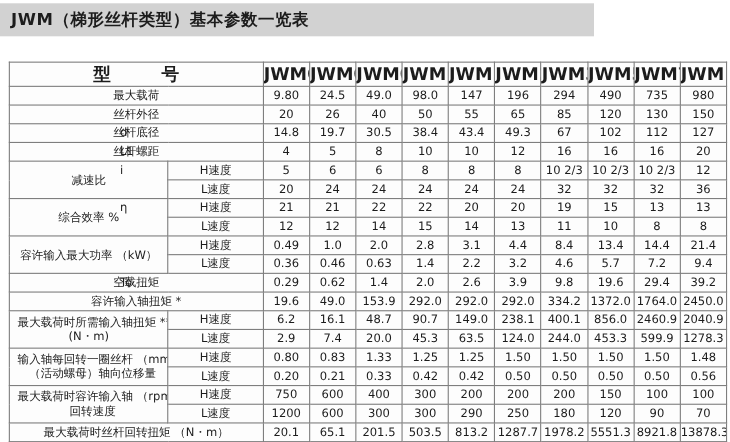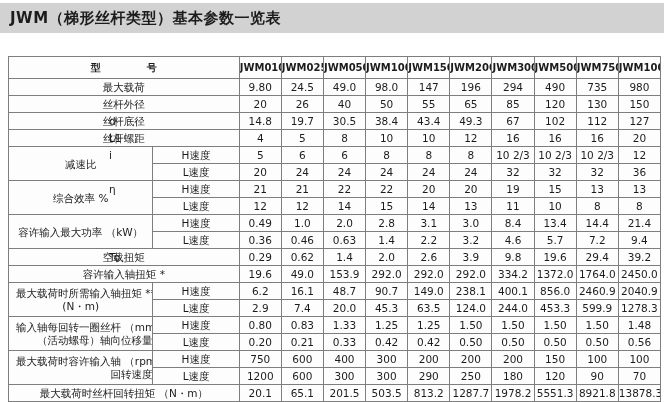--- a/index.html
+++ b/index.html
@@ -2,49 +2,49 @@
 <html><head>
 <meta charset="utf-8">
 <style>
   html,body{margin:0;padding:0;}
   body{
     width:664px;height:402px;position:relative;overflow:hidden;
     background:#ffffff;color:#1c1c1c;
     font-family:"DejaVu Sans", sans-serif;
   }
   .title-bar{
-    position:absolute;left:0;top:3px;width:664px;height:30px;
+    position:absolute;left:0;top:3px;width:540px;height:30px;
     background:#d2d2d2;
   }
   .page-title{
     font-size:15px;font-weight:bold;line-height:30px;
     padding-left:10px;letter-spacing:0.5px;white-space:nowrap;
   }
   table.params{
     position:absolute;left:8px;top:56px;width:653px;
     border-collapse:collapse;table-layout:fixed;
     background:#fdfdfd;border:1px solid #565656;
   }
   table.params td{
     border:1px solid #7e7e7e;
     font-size:10.5px;height:16px;line-height:16px;
     padding:0;text-align:center;vertical-align:middle;
     white-space:nowrap;overflow:hidden;
   }
-  tr.head td{height:21px;line-height:21px;font-weight:bold;font-size:10px;}
+  tr.head td{height:21px;line-height:21px;font-weight:bold;font-size:16px;}
   td.model-head span{display:inline-block;}
   td.model-head .gap{width:46px;}
   td.lbl, td.lbl-main{
     position:relative;text-align:left;padding-left:8px;
   }
   td.lbl .sym, td.lbl-main .sym{position:absolute;left:100px;top:0;}
   td.lbl .unit{position:absolute;right:30px;top:16px;margin-top:32px;}
   td.two-line div{line-height:13px;font-size:10.5px;}
   td.two-line .l1{text-align:left;padding-left:7px;}
-  td.two-line .l2{text-align:right;padding-left:7px;}
+  td.two-line .l2{text-align:center;padding-left:7px;}
   td.two-line .l2.center{text-align:center;padding-left:0;}
   td.lbl-full{text-align:center;font-size:11px;margin-left:32px;}
   td.val{font-size:10.5px;}
 </style>
 </head>
 <body>
 
 <div class="title-bar">
   <div class="page-title">JWM（梯形丝杆类型）基本参数一览表</div>
 </div>
@@ -185,21 +185,21 @@
         <td class="val">8</td>
       </tr>
       <tr>
         <td class="lbl-main" rowspan="2"><span class="name">容许输入最大功率 （kW）</span></td>
         <td class="speed">H速度</td>
         <td class="val">0.49</td>
         <td class="val">1.0</td>
         <td class="val">2.0</td>
         <td class="val">2.8</td>
         <td class="val">3.1</td>
-        <td class="val">3.0</td>
+        <td class="val">4.4</td>
         <td class="val">8.4</td>
         <td class="val">13.4</td>
         <td class="val">14.4</td>
         <td class="val">21.4</td>
       </tr>
       <tr>
         <td class="speed">L速度</td>
         <td class="val">0.36</td>
         <td class="val">0.46</td>
         <td class="val">0.63</td>

